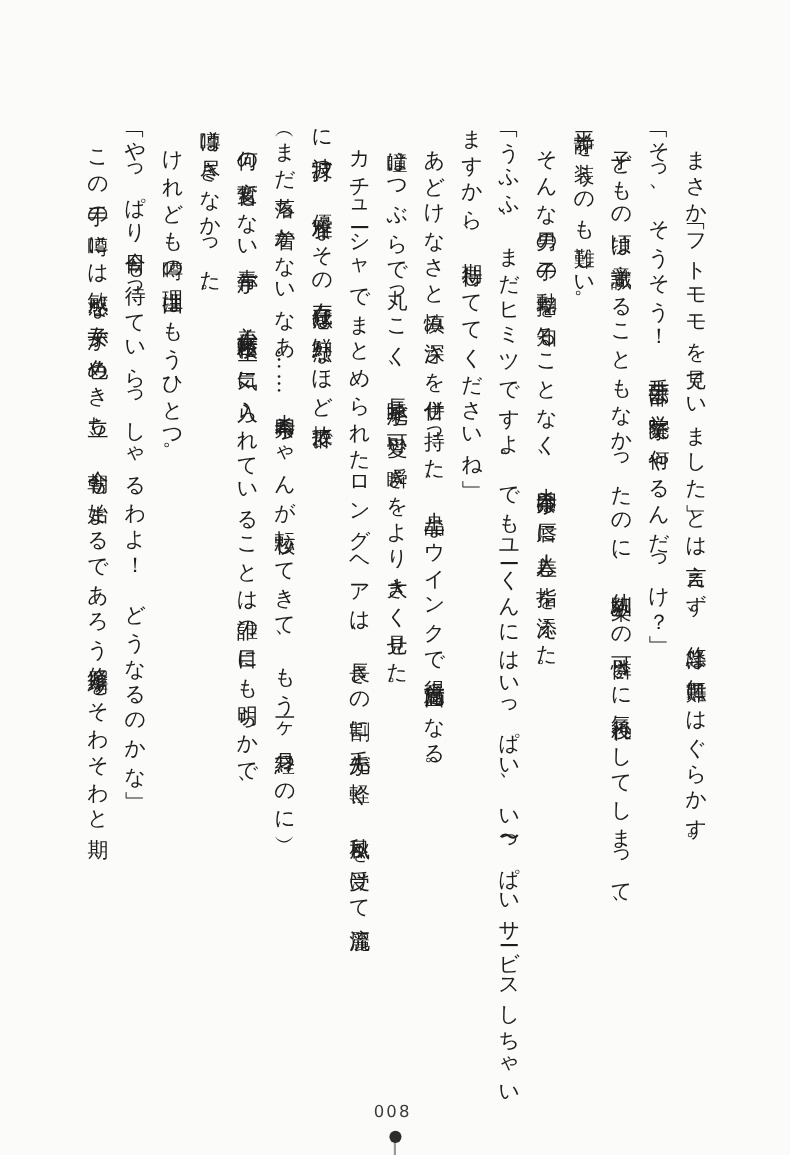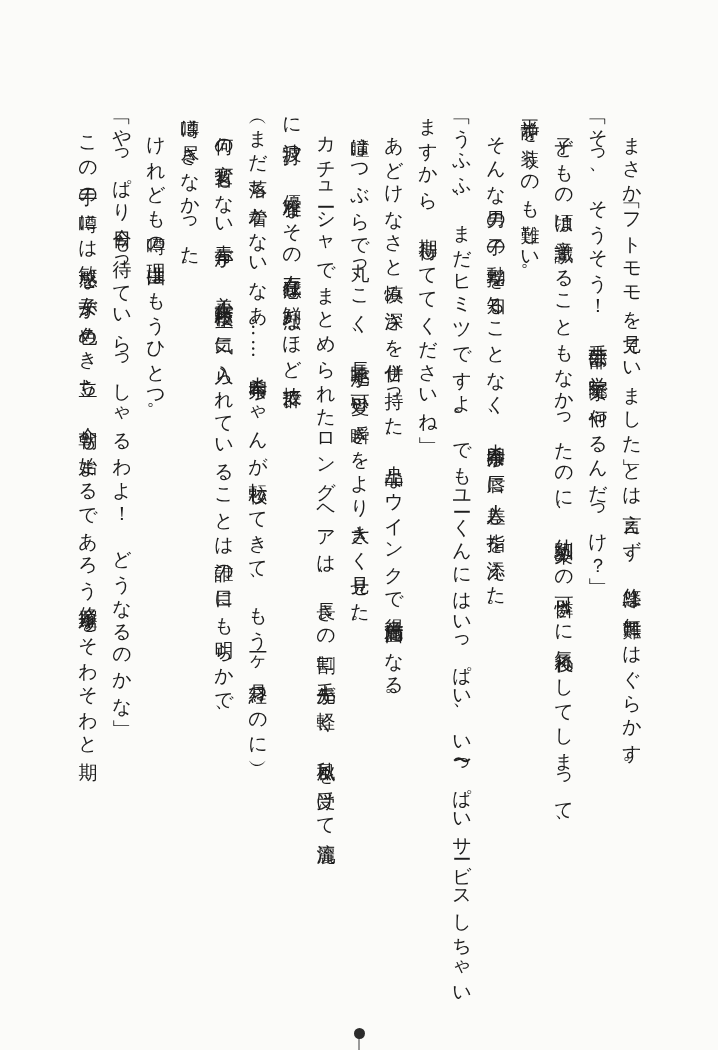--- a/index.html
+++ b/index.html
@@ -105,17 +105,18 @@
     <div class="text-column indent-none">に波打つ。優雅なその存在感は鮮烈なほど抜群で。</div>
     <div class="text-column indent-bracket">（まだ落ち着かないなあ……由希奈ちゃんが転校してきて、もう一ヶ月経つのに）</div>
     <div class="text-column indent-para">何の変哲もない青年が、美少女転校生に気に入られていることは誰の目にも明らかで、</div>
     <div class="text-column indent-none">噂は尽きなかった。</div>
     <div class="text-column indent-para">けれども噂の理由はもうひとつ。</div>
     <div class="text-column indent-bracket">「やっぱり今日も待っていらっしゃるわよ！　どうなるのかな」</div>
     <div class="text-column indent-para">この手の噂には敏感な女子が色めき立ち、今朝も始まるであろう修羅場をそわそわと期</div>
   </div>
 
   <div class="footer">
+    <div class="page-number">008</div>
     <div class="binding-line"></div>
     <div class="binding-dot"></div>
   </div>
 
 </div>
 
 </body></html>

